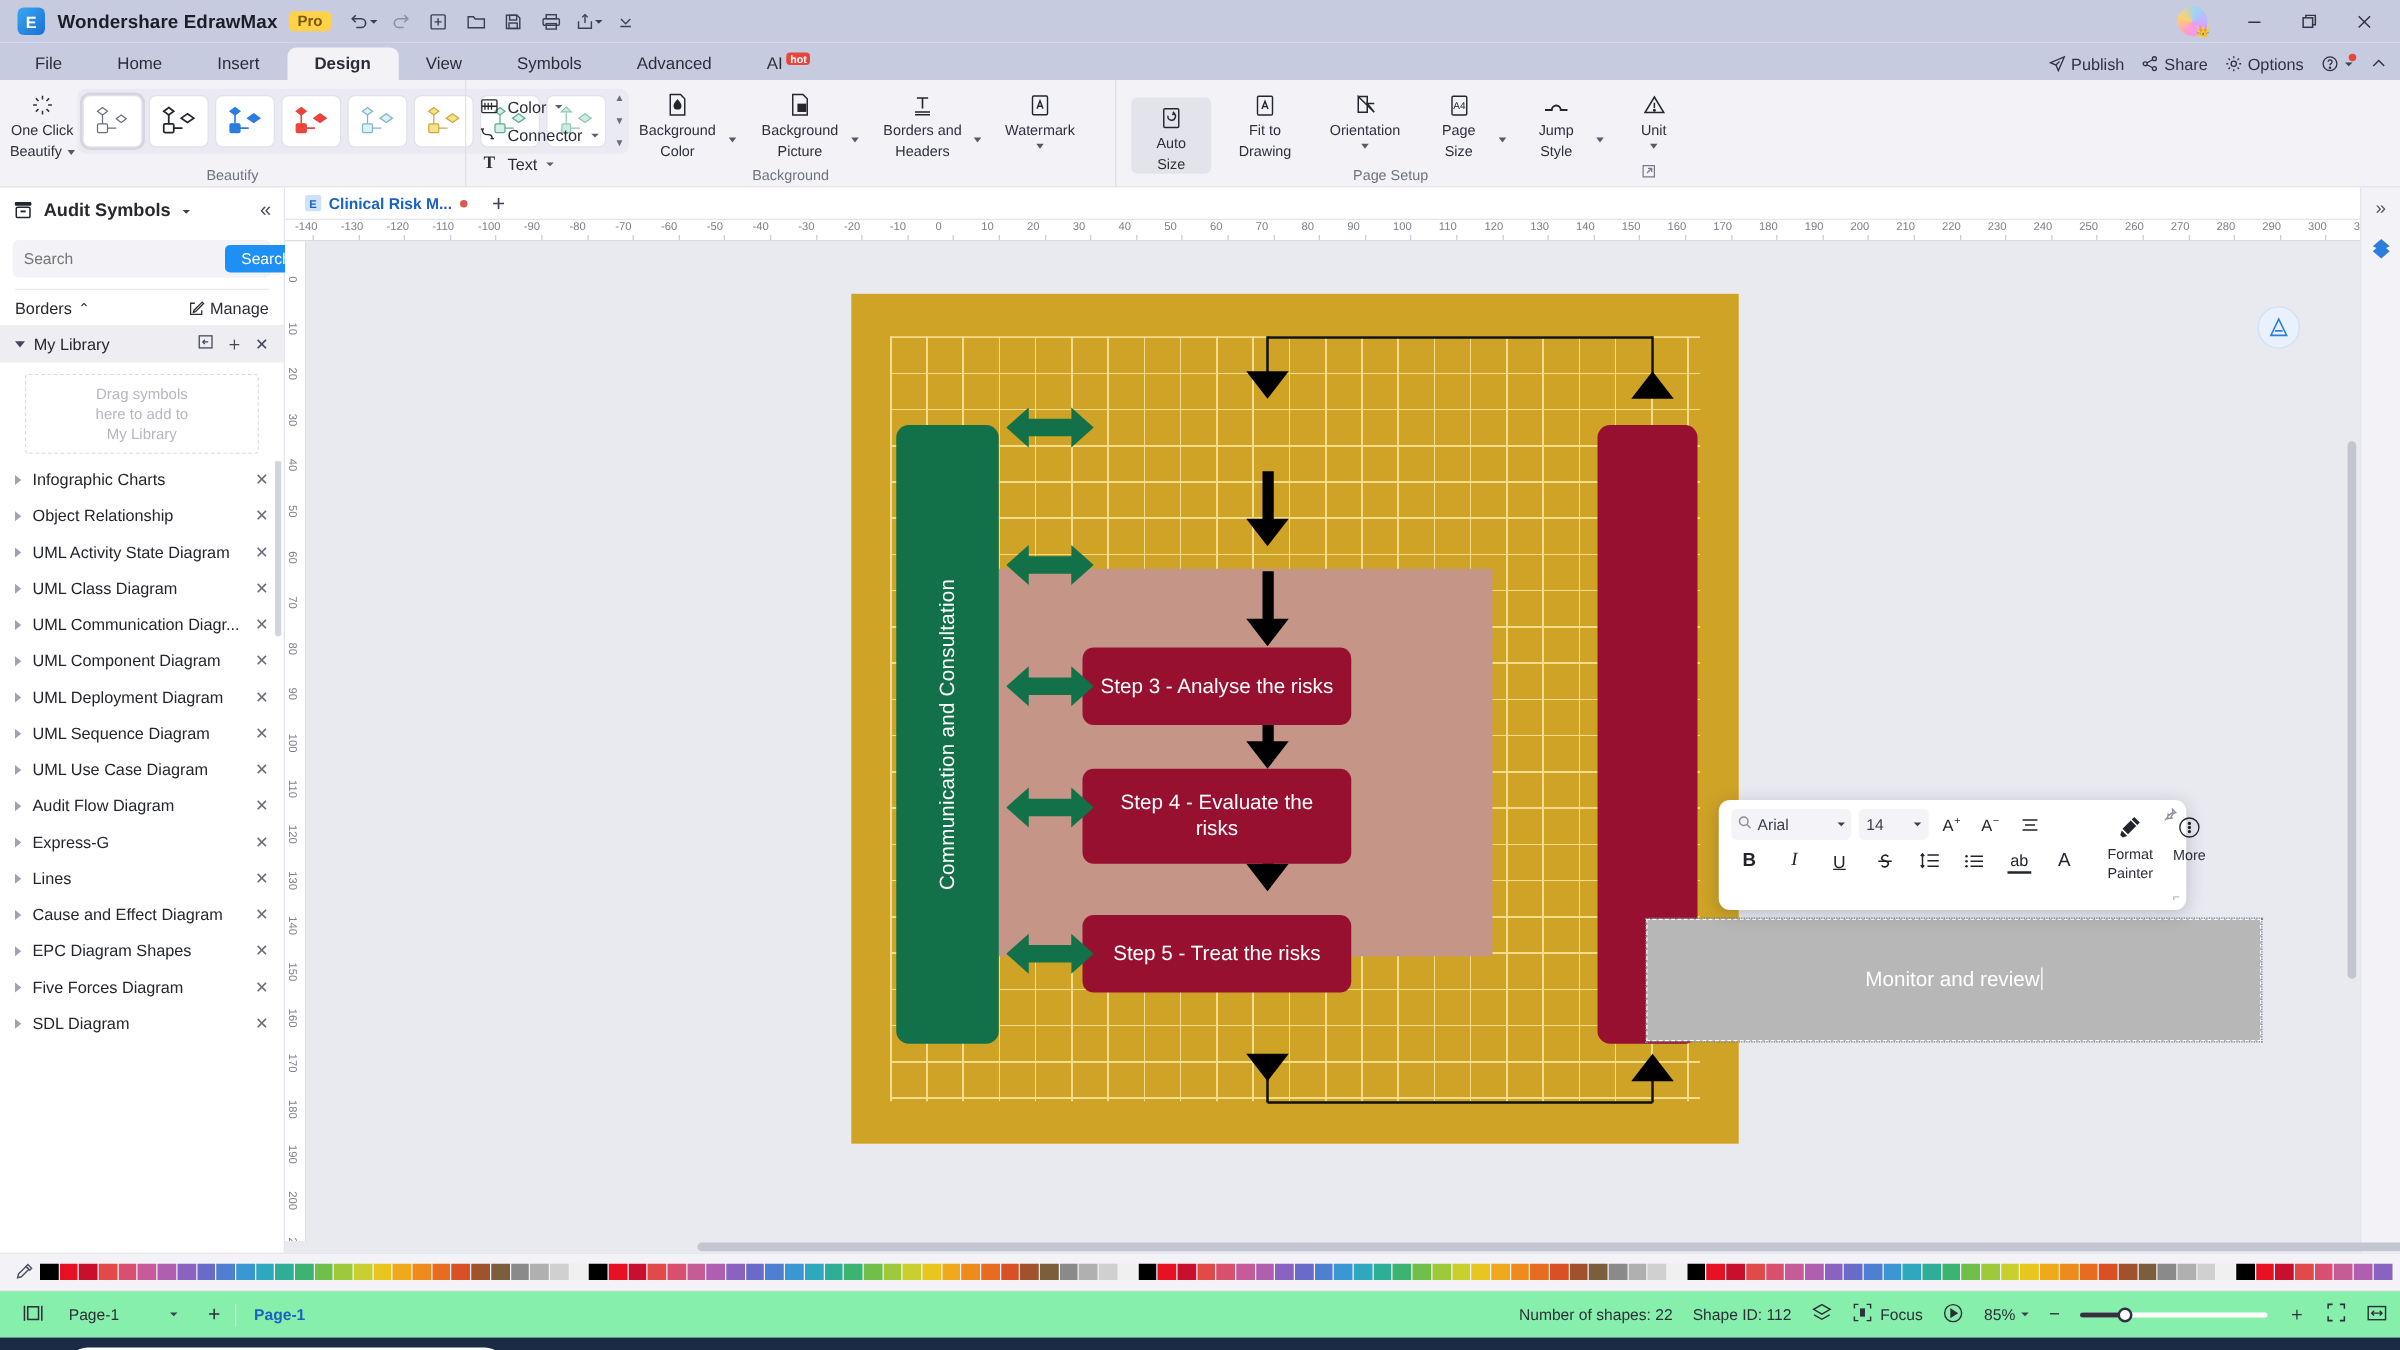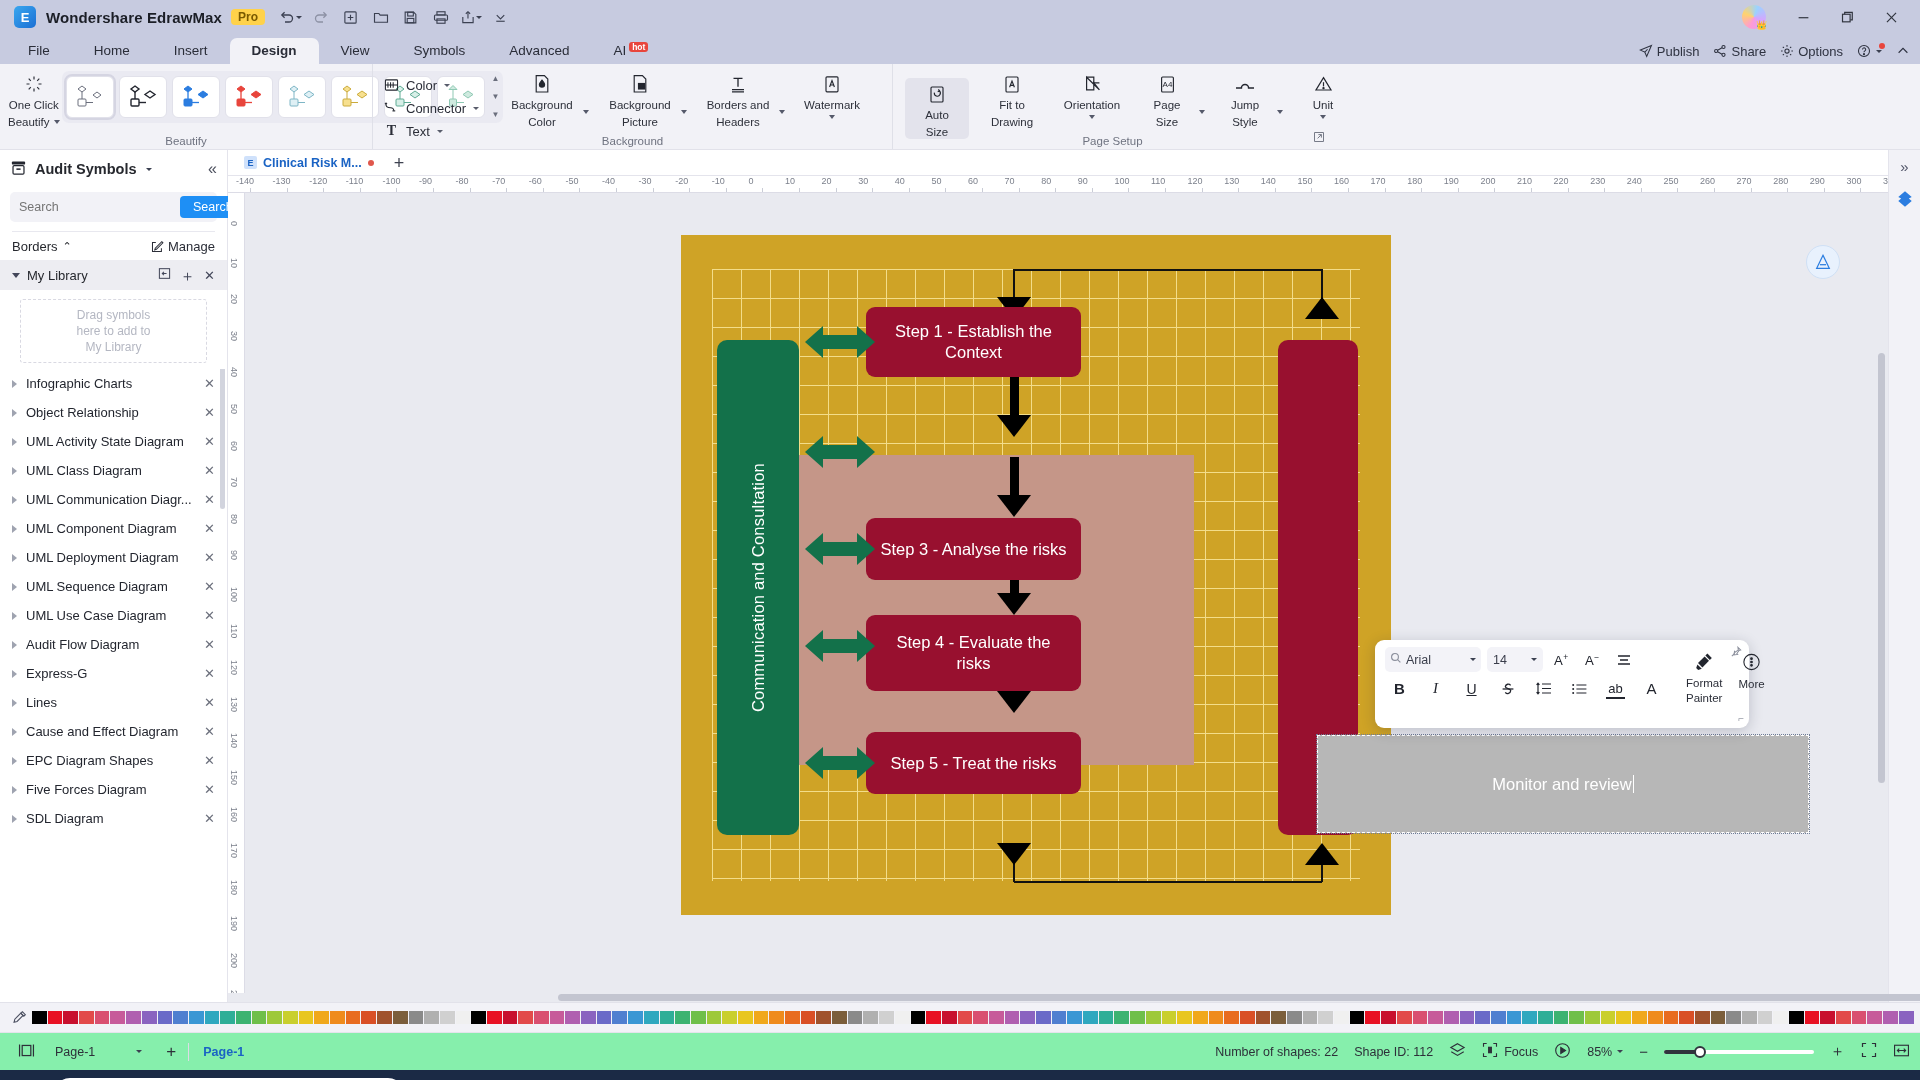--- a/index.html
+++ b/index.html
@@ -960,23 +960,20 @@
 
           <div class="vconn" style="left:329px;top:142px;height:42px;"></div>
           <div class="arrowhead-dn" style="left:316px;top:180px;"></div>
           <div class="vconn" style="left:329px;top:222px;height:42px;"></div>
           <div class="arrowhead-dn" style="left:316px;top:260px;"></div>
           <div class="vconn" style="left:329px;top:320px;height:42px;"></div>
           <div class="arrowhead-dn" style="left:316px;top:358px;"></div>
           <div class="vconn" style="left:329px;top:418px;height:42px;"></div>
           <div class="arrowhead-dn" style="left:316px;top:456px;"></div>
 
-          <div class="stepbox" style="left:185px;top:72px;width:215px;height:70px;">
-            <span>Step 1 - Establish the Context</span>
-          </div>
           <div class="stepbox" style="left:185px;top:283px;width:215px;height:62px;">
             <span>Step 3 - Analyse the risks</span>
           </div>
           <div class="stepbox" style="left:185px;top:380px;width:215px;height:76px;">
             <span>Step 4 - Evaluate the risks</span>
           </div>
           <div class="stepbox" style="left:185px;top:497px;width:215px;height:62px;">
             <span>Step 5 - Treat the risks</span>
           </div>
 

